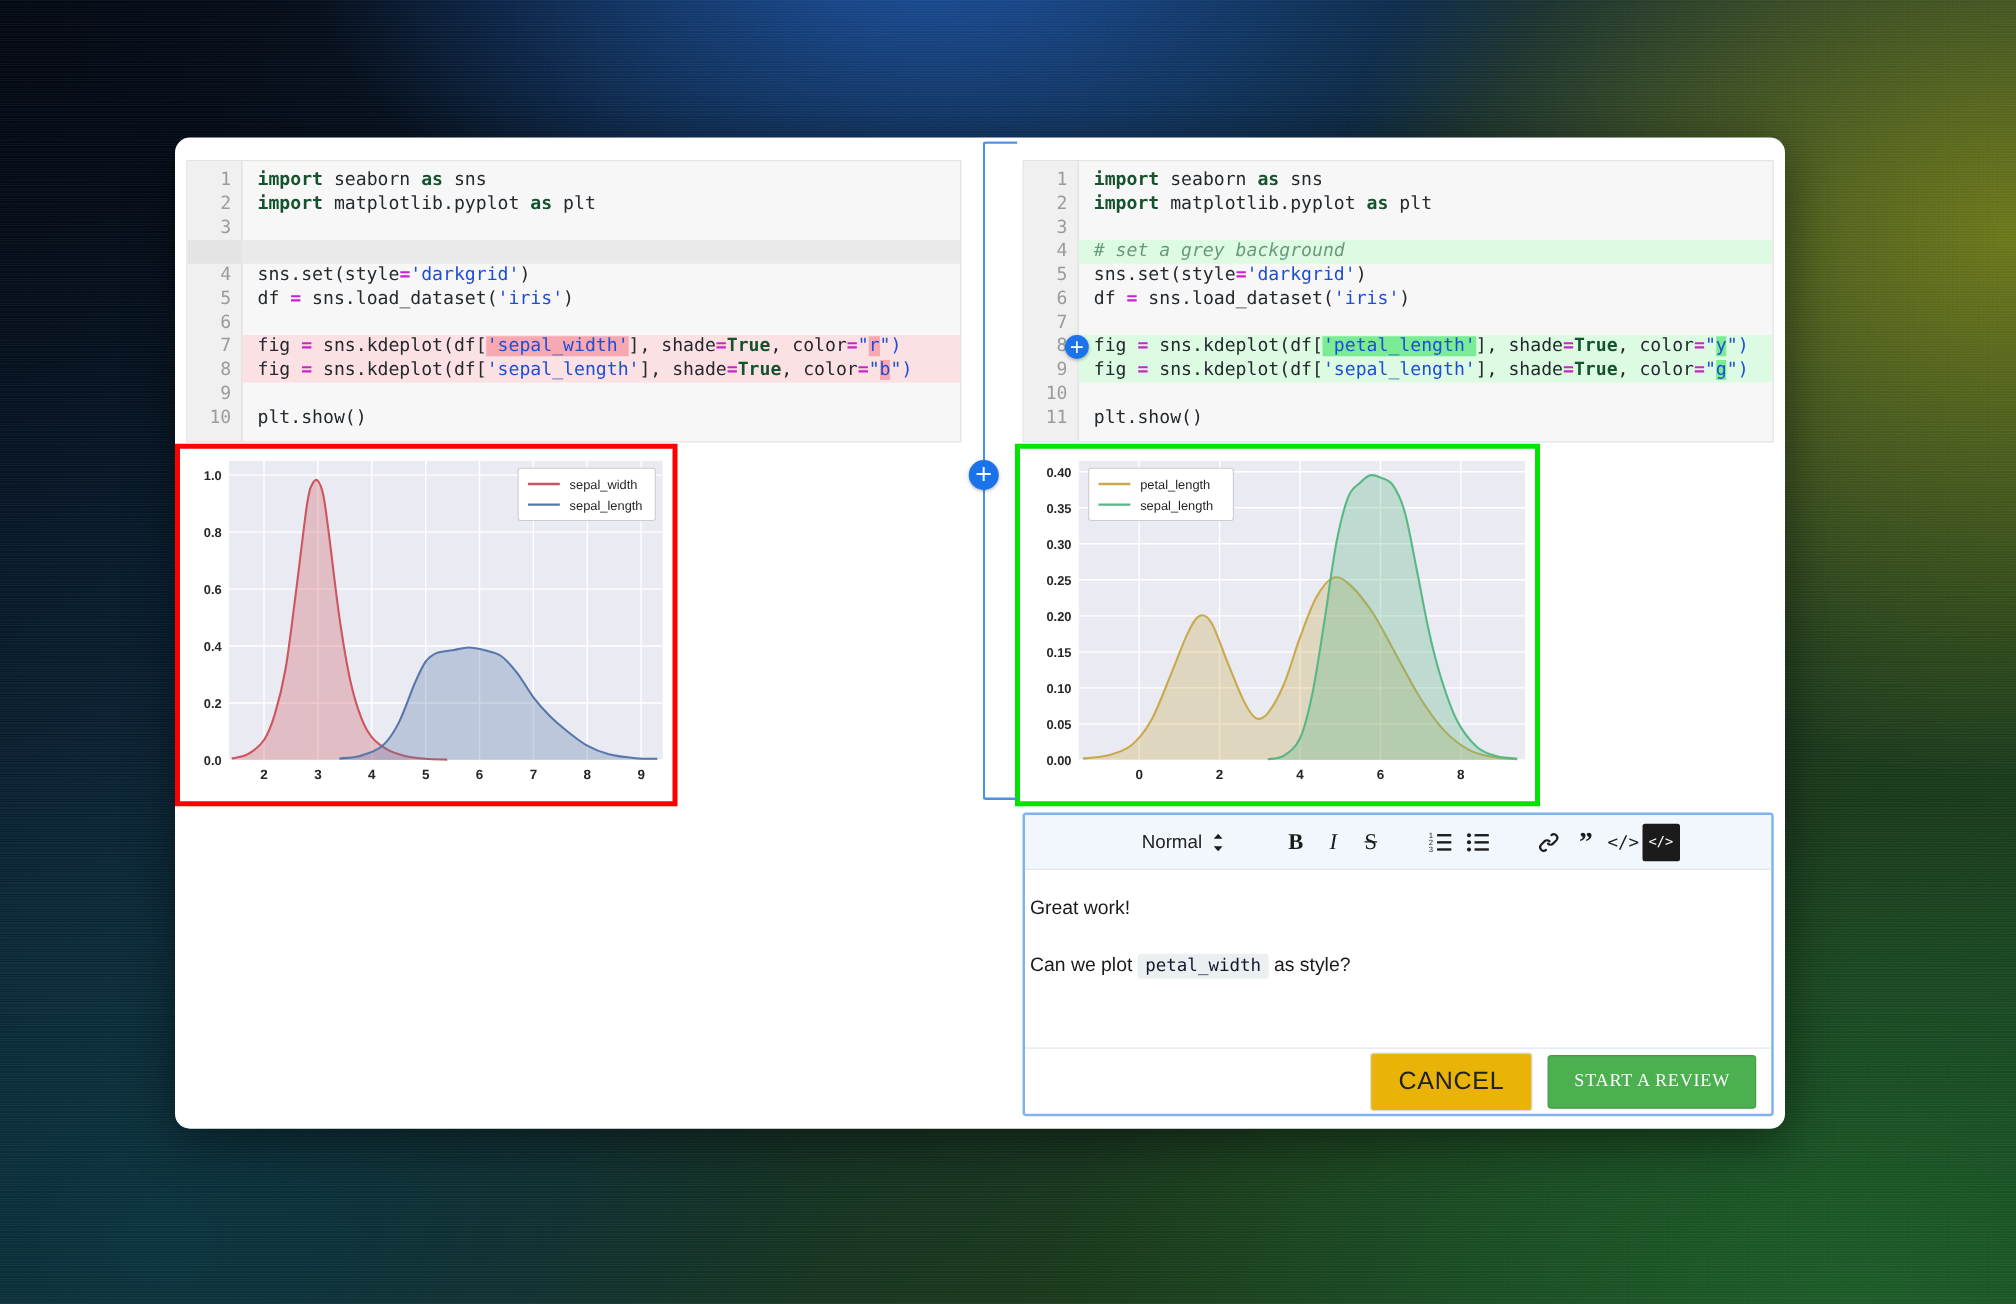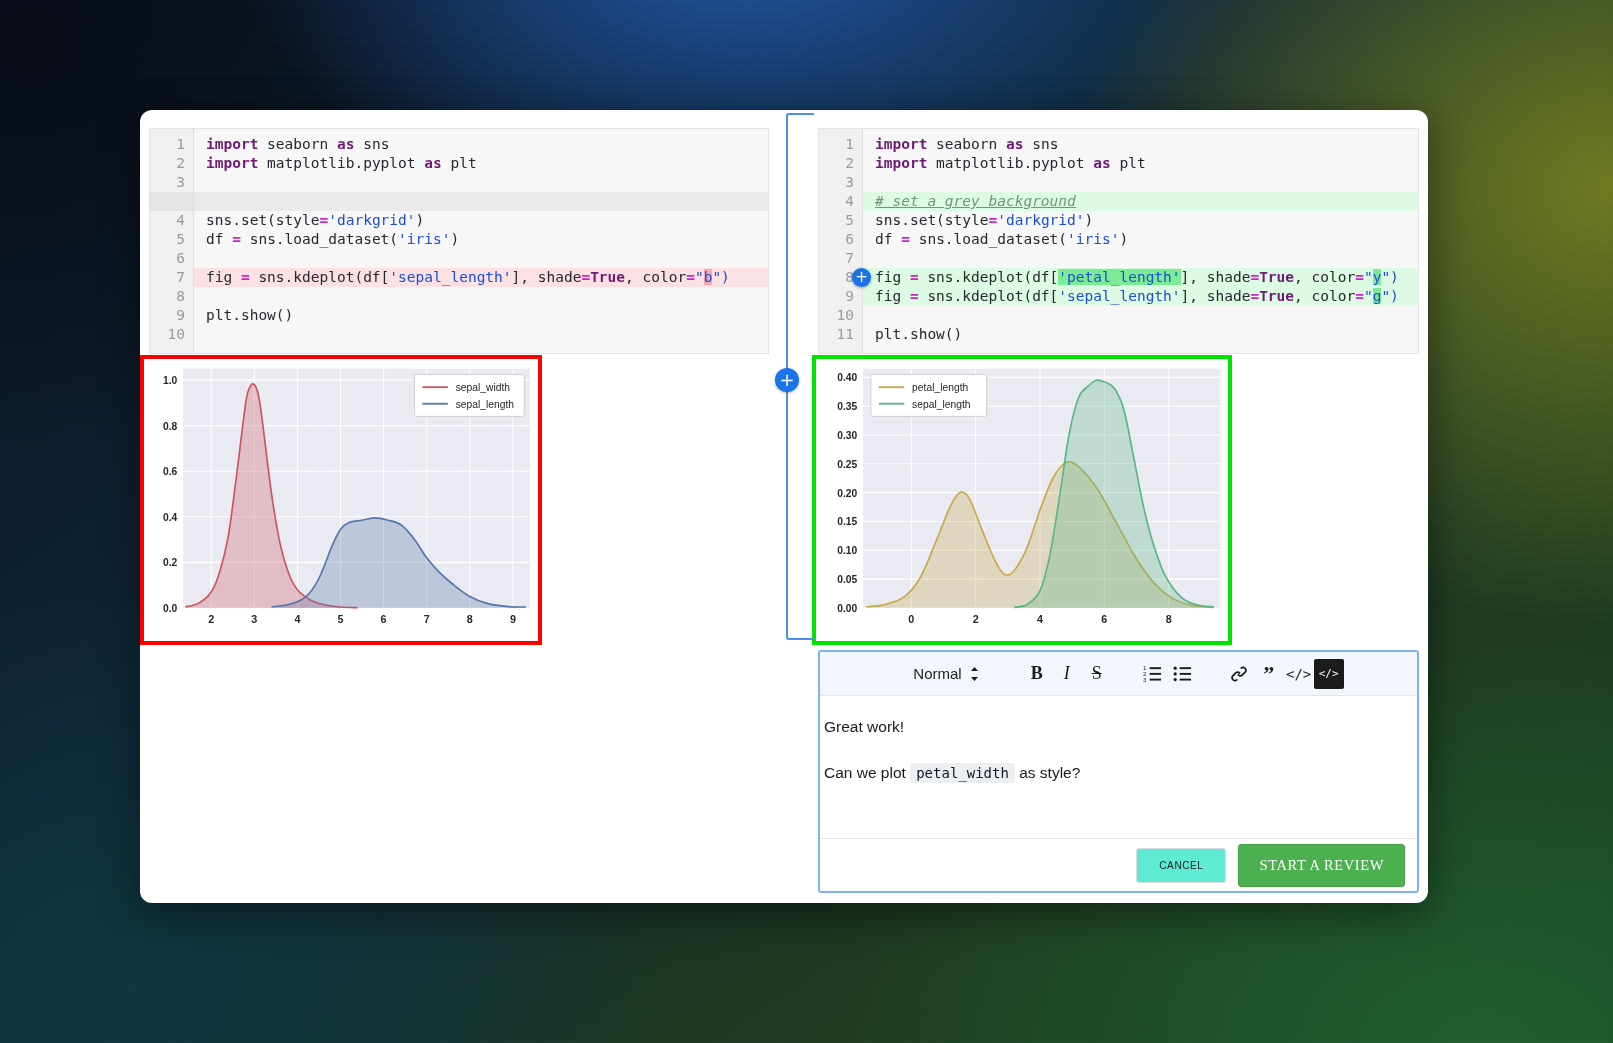--- a/index.html
+++ b/index.html
@@ -45,24 +45,24 @@
     background:#f0f0f0; border-right:1px solid #e0e0e0;
     text-align:right; color:#9b9b9b; padding-top:6px;
   }
   .gutter div{ height:19px; padding-right:8px; }
   .codebody{ position:absolute; left:44px; right:0; top:0; bottom:0; padding-top:6px; }
   .cl{ height:19px; white-space:pre; padding-left:12px; color:#24292e; }
   .cl.add{ background:#ddfbe2; }
   .cl.del{ background:#fbe0e4; }
   .cl.gap{ background:#eaeaea; }
   .gut-gap{ background:#e4e4e4; }
-  .kw{ color:#701a75; font-weight:bold;text-align:right; }
+  .kw{ color:#14532d; font-weight:bold;text-align:right; }
   .str{ color:#1d4ed8; }
   .op{ color:#cc23cc; font-weight:bold; }
-  .cm{ color:#6a9a7b; font-style:italic;text-decoration:underline; }
+  .cm{ color:#6a9a7b; font-style:italic; }
   .hl-add{ background:#7ceb95; }
   .hl-del{ background:#f7a8b0; }
 
   .plusbtn{
     position:absolute; width:19px; height:19px; border-radius:50%;
     background:#1a73e8; color:#fff; font-size:15px; line-height:18px;
     text-align:center; font-family:"DejaVu Sans",sans-serif;
     box-shadow:0 1px 3px rgba(0,0,0,.35); cursor:pointer; z-index:5;
   }
 
@@ -102,22 +102,22 @@
   .tb-btn.active{ background:#1b1b1b; color:#fff; border-radius:2px; }
 
   #commentbody{ padding:22px 20px 0 4px; height:145px; }
   #commentbody p{ margin:0 0 27px 0; font-size:15.5px; color:#1b1b1b; line-height:1.2; }
   code.inline{ font-family:"DejaVu Sans Mono","Liberation Mono",monospace;
     background:#eceff1; padding:2px 6px; border-radius:3px; font-size:14px; color:#0f172a; }
 
   #actions{ position:absolute; left:0; right:0; bottom:0; height:53px;
     border-top:1px solid #e4e8ec; display:flex; align-items:center;
     justify-content:flex-end; gap:12px; padding-right:12px; }
-  #btn-cancel{ background:#5eead4; border:1px solid #dadce0; border-radius:3px;
-    padding:11px 22px; font-size:10px; letter-spacing:.6px; color:#202124; cursor:pointer; }
+  #btn-cancel{ background:#eab308; border:1px solid #dadce0; border-radius:3px;
+    padding:11px 22px; font-size:20px; letter-spacing:.6px; color:#202124; cursor:pointer; }
   #btn-review{ background:#4caf50; border:1px solid #43a047; border-radius:3px;
     padding:12px 20px; font-size:14.5px; letter-spacing:.6px; color:#fff; cursor:pointer;font-family:Liberation Serif, serif; }
 </style>
 </head>
 <body>
 
 <div id="bg">
   <div id="bgnoise"></div>
 </div>
 
@@ -138,20 +138,21 @@
         <div>10</div>
       </div>
     <div class="codebody" id="body-left">
         <div class="cl"><span class="kw">import</span><span> seaborn </span><span class="kw">as</span><span> sns</span></div>
         <div class="cl"><span class="kw">import</span><span> matplotlib.pyplot </span><span class="kw">as</span><span> plt</span></div>
         <div class="cl">&nbsp;</div>
         <div class="cl gap">&nbsp;</div>
         <div class="cl"><span>sns.set(style</span><span class="op">=</span><span class="str">'darkgrid'</span><span>)</span></div>
         <div class="cl"><span>df </span><span class="op">=</span><span> sns.load_dataset(</span><span class="str">'iris'</span><span>)</span></div>
         <div class="cl">&nbsp;</div>
+        <div class="cl del"><span>fig </span><span class="op">=</span><span> sns.kdeplot(df[</span><span class="str hl-del">'sepal_width'</span><span>], shade</span><span class="op">=</span><span class="kw">True</span><span>, color</span><span class="op">=</span><span class="str">"</span><span class="str hl-del">r</span><span class="str">")</span></div>
         <div class="cl del"><span>fig </span><span class="op">=</span><span> sns.kdeplot(df[</span><span class="str">'sepal_length'</span><span>], shade</span><span class="op">=</span><span class="kw">True</span><span>, color</span><span class="op">=</span><span class="str">"</span><span class="str hl-del">b</span><span class="str">")</span></div>
         <div class="cl">&nbsp;</div>
         <div class="cl"><span>plt.show()</span></div>
       </div>
   </div>
 
   <div class="codepanel" id="code-right">
     <div class="gutter" id="gut-right">
         <div>1</div>
         <div>2</div>

